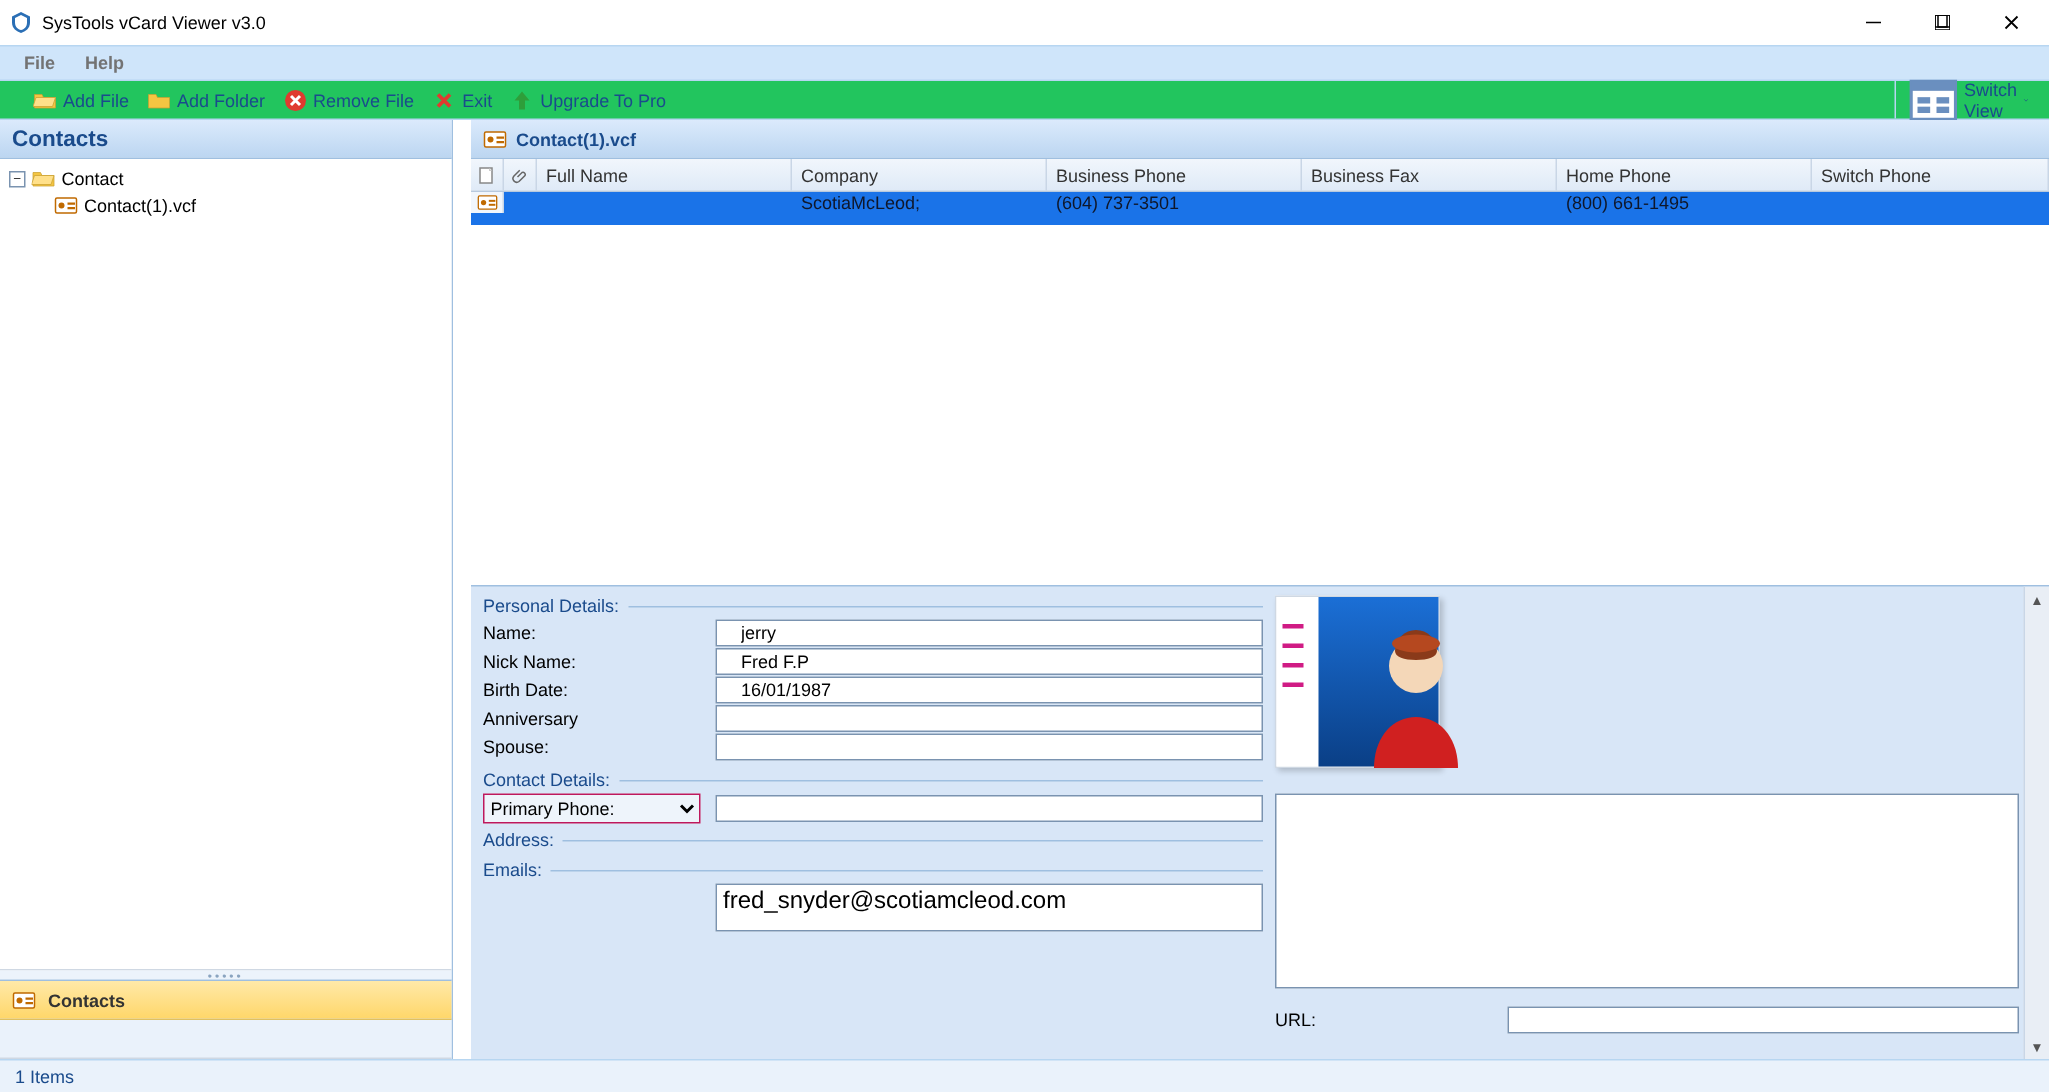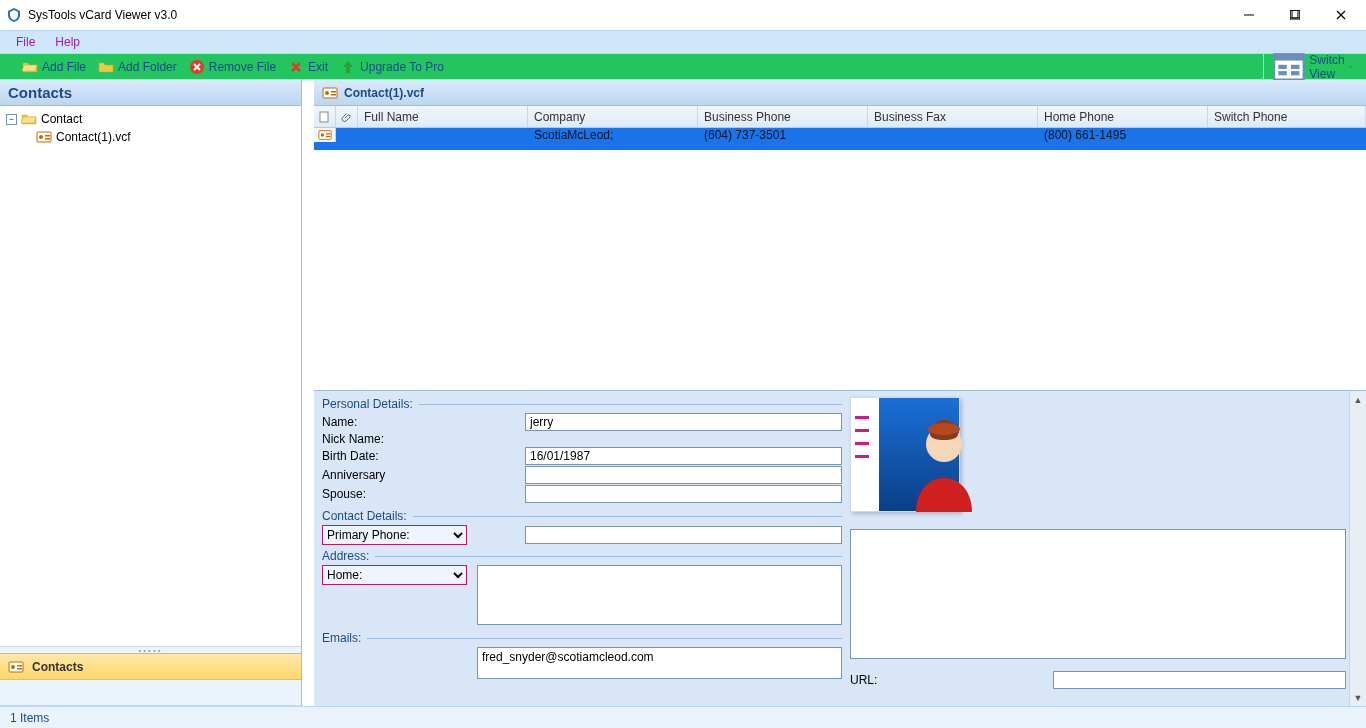--- a/index.html
+++ b/index.html
@@ -3,21 +3,21 @@
 <meta charset="utf-8">
 <style>
 *{box-sizing:border-box;margin:0;padding:0;font-family:"Segoe UI",Tahoma,Arial,sans-serif;font-size:12px;}
 html,body{width:1366px;height:728px;overflow:hidden;background:#fff;}
 .titlebar{height:30px;background:#fff;display:flex;align-items:center;padding:0 2px 0 6px;}
 .titlebar .appicon{width:16px;height:16px;margin-right:6px;}
 .titlebar .title{flex:0 0 auto;color:#000;}
 .titlebar .spacer{flex:1;}
 .winbtn{width:46px;height:30px;display:flex;align-items:center;justify-content:center;}
 .menubar{height:24px;background:#cfe5fa;border-top:1px solid #b7d6f1;border-bottom:1px solid #b7d6f1;display:flex;align-items:center;padding:0 6px;}
-.menubar .menuitem{color:#a21caf;padding:2px 10px;}
+.menubar .menuitem{color:#737373;padding:2px 10px;font-weight:bold;}
 .toolbar{height:26px;background:#22c55e;border-bottom:1px solid #b7d6f1;display:flex;align-items:center;padding:0 0 0 16px;}
 .tbtn{display:flex;align-items:center;padding:2px 6px;color:#1a4b8c;gap:4px;}
 .tbtn .ico{width:16px;height:16px;}
 .toolbar .spacer{flex:1;}
 .switchview{display:flex;align-items:center;gap:4px;padding:2px 8px;color:#1a4b8c;border-left:1px solid #b7d6f1;height:100%;margin-right:6px;}
 .body{display:flex;height:calc(100% - 30px - 24px - 26px - 22px);gap:12px;}
 .sidebar{width:302px;display:flex;flex-direction:column;border-right:1px solid #9fbfe0;background:#fff;}
 .panel-header{height:26px;background:linear-gradient(#dbeafc,#bcd6f1);border-bottom:1px solid #9fbfe0;display:flex;align-items:center;padding:0 8px;font-weight:bold;color:#1a4b8c;font-size:15px;}
 .tree{flex:1;background:#fff;border-bottom:1px solid #cfd8e3;overflow:auto;padding:4px 2px;}
 .tree-row{display:flex;align-items:center;padding:1px 0;color:#000;gap:4px;}
@@ -52,22 +52,22 @@
 .gc.mp{flex:1;}
 .emptylist{flex:0 0 240px;background:#fff;}
 .details{flex:1;background:#d8e6f7;border-top:1px solid #9fbfe0;position:relative;overflow:hidden;}
 .section-title{color:#1a4b8c;font-size:12px;}
 .section-line{display:flex;align-items:center;gap:6px;margin:2px 0;}
 .section-line .hr{flex:1;height:1px;background:#9fbfe0;}
 .details-inner{position:absolute;left:8px;top:4px;right:20px;bottom:0;}
 .leftcol{position:absolute;left:0;top:0;width:520px;}
 .formrow{display:flex;align-items:center;margin:1px 0;}
 .formrow label{width:155px;color:#000;}
-.formrow input[type=text]{flex:1;height:18px;border:1px solid #7a93b0;background:#fff;padding:0 4px;font-size:12px;margin-left:48px;}
-.formrow textarea{flex:1;border:1px solid #7a93b0;background:#fff;padding:2px 4px;font-size:12px;resize:none;}
+.formrow input[type=text]{flex:1;height:18px;border:1px solid #7a93b0;background:#fff;padding:0 16px;font-size:12px;}
+.formrow textarea{flex:1;border:1px solid #7a93b0;background:#fff;padding:2px 4px;font-size:16px;resize:none;}
 .formrow select{width:145px;height:20px;border:1px solid #be185d;background:#eef4fb;font-size:12px;margin-right:10px;}
 .imgcard{position:absolute;left:528px;top:2px;width:110px;height:115px;background:#fff;border:1px solid #cfd8e3;box-shadow:2px 2px 4px rgba(0,0,0,.2);display:flex;}
 .imgcard .stripe{width:28px;background:#fff;display:flex;flex-direction:column;padding:18px 4px;gap:10px;}
 .imgcard .stripe span{width:14px;height:3px;background:#d01b84;}
 .imgcard .photo{flex:1;background:linear-gradient(#1b6fd6,#0a3f86);position:relative;}
 .rightcol{position:absolute;left:528px;top:130px;right:0;}
 .rightcol .notebox{border:1px solid #7a93b0;background:#fff;height:130px;margin-top:4px;}
 .scrollbar{position:absolute;right:0;top:0;width:17px;height:100%;background:#e9eef5;border-left:1px solid #c9d6e6;}
 .scrollbar .up,.scrollbar .down{height:17px;display:flex;align-items:center;justify-content:center;color:#555;font-size:9px;}
 .scrollbar .down{position:absolute;bottom:0;width:100%;}
@@ -263,20 +263,21 @@
           <div class="section-line">
               <span class="section-title">Personal Details:</span>
               <span class="hr"></span>
             </div>
           <div class="formrow">
               <label>Name:</label>
               <input type="text" value="jerry" style="">
             </div>
           <div class="formrow">
               <label>Nick Name:</label>
+              <input type="text" value="Fred F.P" style="">
             </div>
           <div class="formrow">
               <label>Birth Date:</label>
               <input type="text" value="16/01/1987" style="">
             </div>
           <div class="formrow">
               <label>Anniversary</label>
               <input type="text" value="" style="">
             </div>
           <div class="formrow">
@@ -290,24 +291,20 @@
             </div>
           <div class="formrow">
             <select><option>Primary Phone:</option></select>
             <input type="text" value="" style="">
           </div>
 
           <div class="section-line" style="margin-top:4px;">
               <span class="section-title">Address:</span>
               <span class="hr"></span>
             </div>
-          <div class="formrow" style="align-items:flex-start;">
-            <select><option>Home:</option></select>
-            <textarea rows="4" style="height: 60px;"></textarea>
-          </div>
 
           <div class="section-line" style="margin-top:6px;">
               <span class="section-title">Emails:</span>
               <span class="hr"></span>
             </div>
           <div class="formrow" style="align-items:flex-start;">
             <label style="width:155px;"></label>
             <textarea rows="2" style="height: 32px;">fred_snyder@scotiamcleod.com</textarea>
           </div>
         </div>

